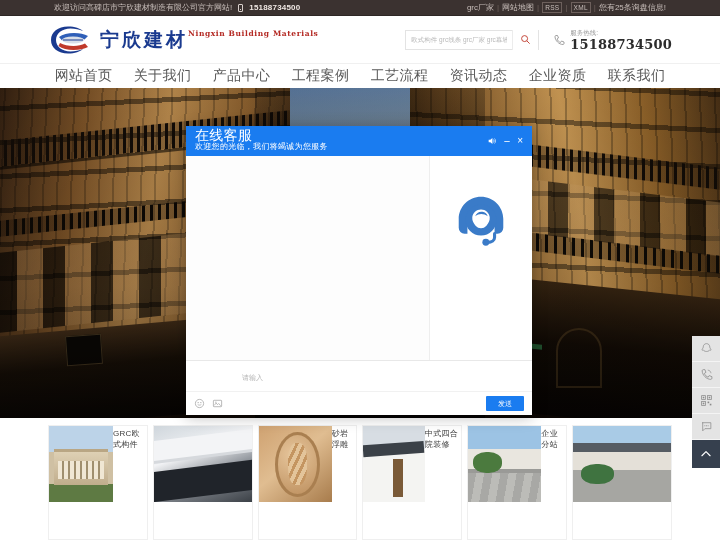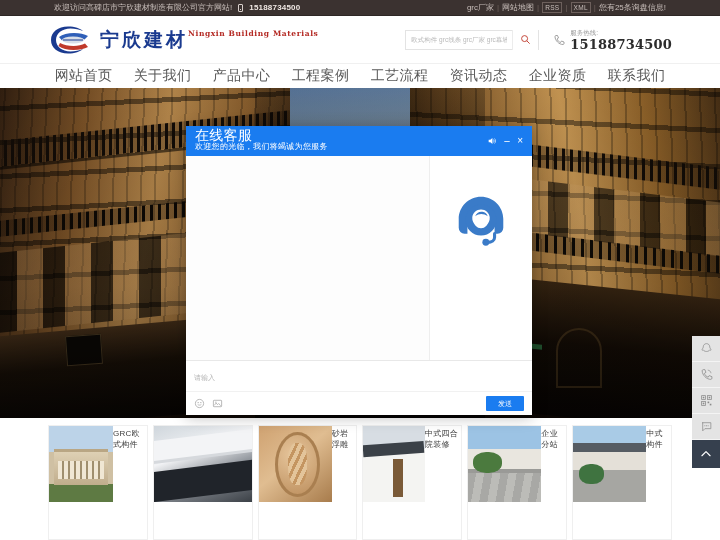--- a/index.html
+++ b/index.html
@@ -208,21 +208,21 @@
     flex: 1; background: #fdfdfd; border-right: 1px solid #eee;
     position: relative;
   }
   .chat-side {
     width: 102px; background: #fff;
     display: flex; align-items: flex-start; justify-content: center;
     padding-top: 35px;
   }
   .chat-foot { height: 55px; background:#fff; border-top: 1px solid #e8e8e8;
     display:flex; flex-direction:column; }
-  .chat-input-row { flex:1; padding: 5px 8px; }
+  .chat-input-row { flex:1; padding: 5px 8px; margin-left: 48px; }
   .chat-input {
     width: 100%; border: 0; outline: none; font-size: 7px; color: #9b9b9b;
     font-family: "Liberation Sans", sans-serif; background: transparent;
   }
   .chat-input::placeholder { color: #b5b5b5; }
   .chat-tools {
     height: 24px; display: flex; align-items: center; padding: 0 8px;
     border-top: 1px solid #f1f1f1;
   }
   .tool-ico { margin-right: 7px; cursor: pointer; display:flex; }
@@ -493,17 +493,16 @@
     <div class="pcard">
       <div class="pthumb th4"></div>
       <div class="pname">中式四合院装修</div>
     </div>
     <div class="pcard">
       <div class="pthumb th5"></div>
       <div class="pname">企业分站</div>
     </div>
     <div class="pcard">
       <div class="pthumb th6"></div>
-      <div class="pname">中式构件</div>
     </div>
   </div>
 
 </div>
 
 </body></html>

